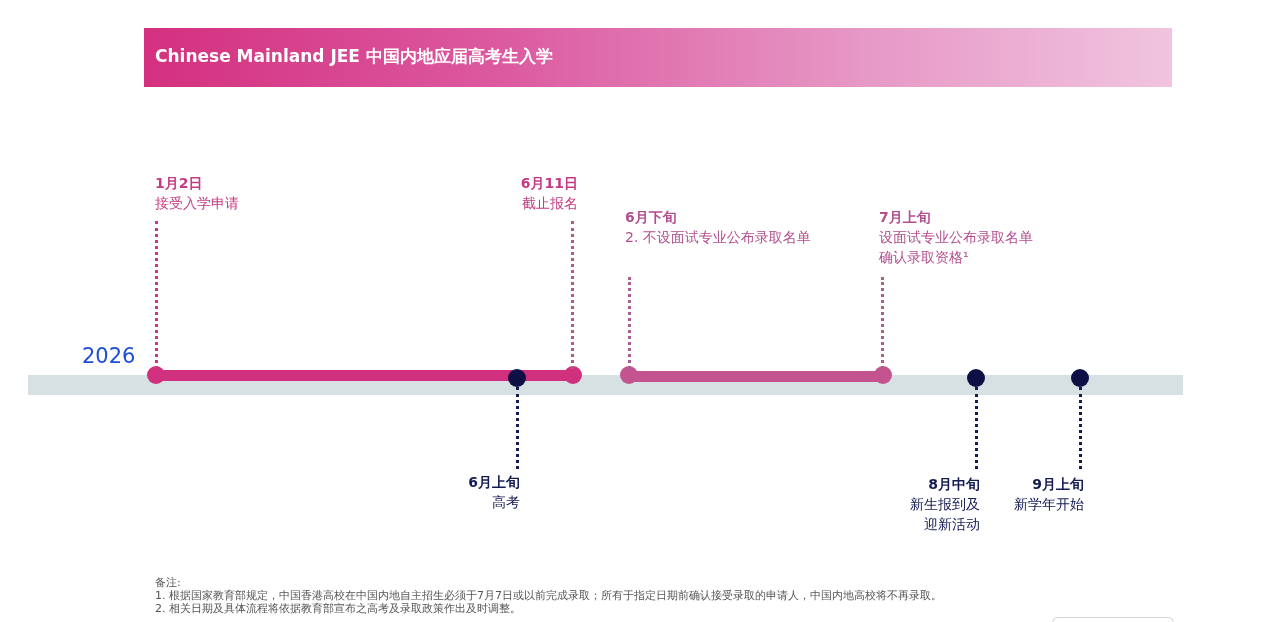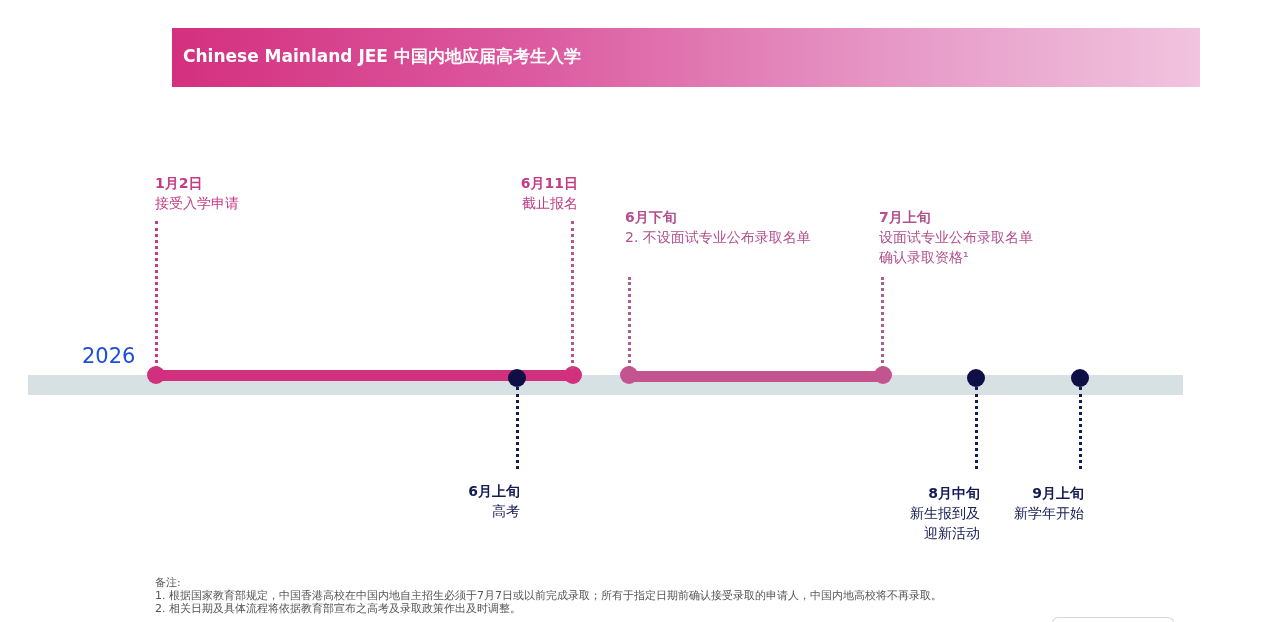--- a/index.html
+++ b/index.html
@@ -2,21 +2,21 @@
 <html><head>
 <meta charset="utf-8">
 <style>
   html, body { margin: 0; padding: 0; }
   body {
     width: 1280px; height: 622px; position: relative; overflow: hidden;
     background: #ffffff;
     font-family: "DejaVu Sans", "Liberation Sans", sans-serif;
   }
   .header-band {
-    position: absolute; left: 172px; top: 28px; width: 1028px; height: 59px;
+    position: absolute; left: 144px; top: 28px; width: 1028px; height: 59px;
     background: linear-gradient(90deg, #d4307f 0%, #dc5aa0 35%, #e698c6 70%, #f1c4df 100%);
   }
   .header-title {
     position: absolute; left: 11px; top: 17px;
     color: #ffffff; font-weight: bold; font-size: 17px; letter-spacing: 0px;
     white-space: nowrap;
   }
   .year {
     position: absolute; left: 82px; top: 344px;
     font-size: 21px; color: #1d4ed8;
@@ -32,21 +32,21 @@
     position: absolute; width: 18px; height: 18px; border-radius: 50%;
   }
   .vline {
     position: absolute; width: 0; border-left: 3px dotted;
   }
   .label { position: absolute; white-space: nowrap; line-height: 20px; }
   .label .date { font-weight: bold; font-size: 14px; }
   .label .desc { font-size: 14px; }
   .pink .date, .pink .desc { color: #c43a84; }
   .mauve .date, .mauve .desc { color: #b24f8e; }
-  .navy .date { color: #141a52; margin-top: 9px; }
+  .navy .date { color: #141a52; }
   .navy .desc { color: #141a52; }
   .right { text-align: right; }
   .notes {
     position: absolute; left: 155px; top: 576px;
     font-size: 11px; color: #555555; line-height: 13px; white-space: nowrap;
   }
   .corner-box {
     position: absolute; left: 1052px; top: 617px; width: 120px; height: 10px;
     border: 1px solid #d6d6d6; border-radius: 6px 6px 0 0; border-bottom: none;
   }

